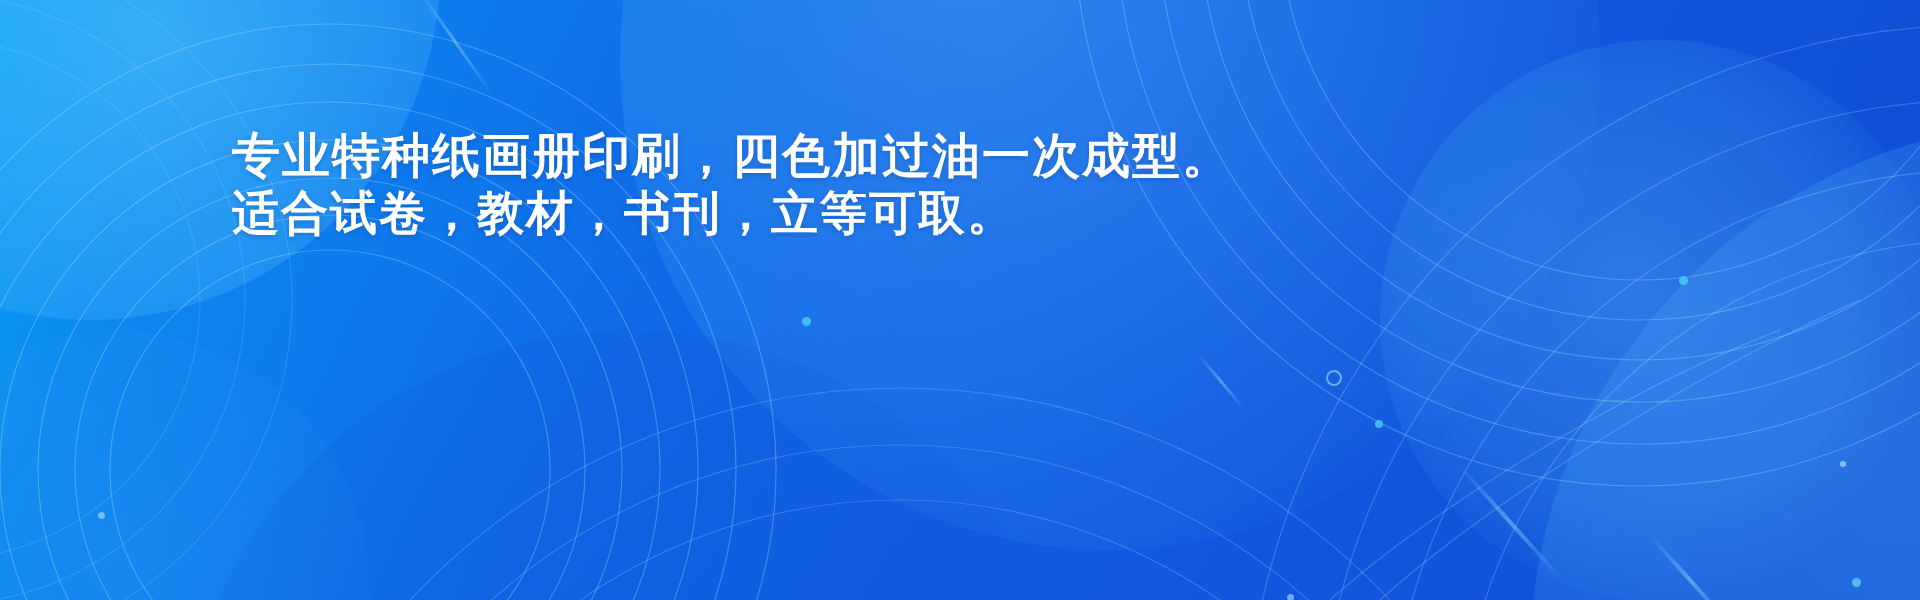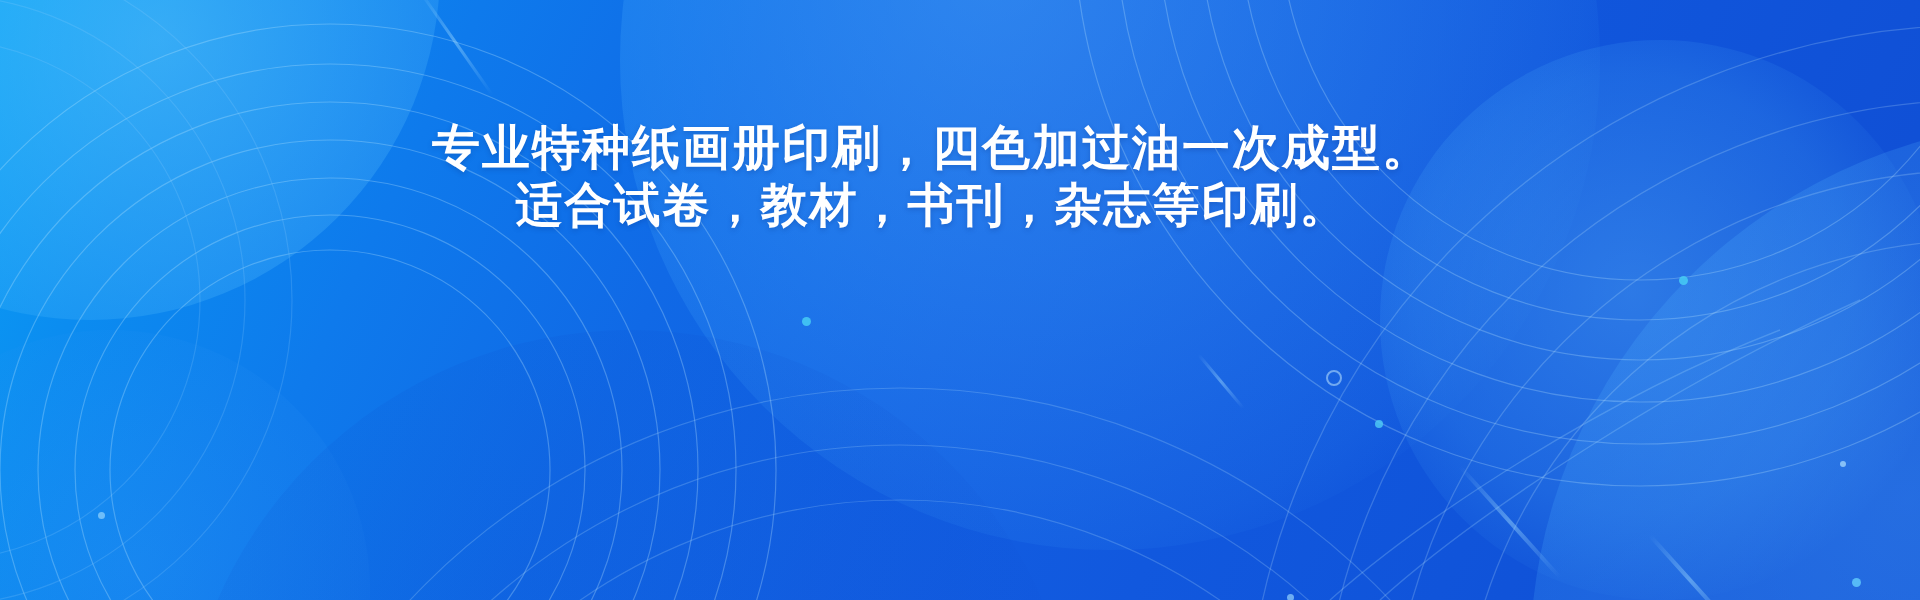--- a/index.html
+++ b/index.html
@@ -103,23 +103,22 @@
         rgba(160,220,255,0.45) 50%,
         rgba(150,215,255,0.0) 100%);
     border-radius: 4px;
     pointer-events: none;
   }
 
   
   #copy {
     position: absolute;
     left: 232px;
-    top: 118px;
+    top: 126px;
     width: 1400px;
-    text-align: center;
   }
   .line {
     color: #ffffff;
     font-family: "DejaVu Serif", "Liberation Serif", serif;
     font-weight: 700;
     font-size: 47px;
     line-height: 58px;
     letter-spacing: 2px;
     white-space: nowrap;
     text-shadow: 0 2px 5px rgba(10,50,130,0.28);
@@ -189,16 +188,16 @@
   <div class="dot" style="left:98px; top:512px; width:7px; height:7px; background:rgba(170,225,255,0.60);"></div>
   <div class="dot-ring" style="left:1326px; top:370px; width:12px; height:12px;"></div>
 
   <div class="streak" style="left:390px; top:40px; width:130px; height:3px; transform:rotate(55deg);"></div>
   <div class="streak" style="left:1435px; top:520px; width:150px; height:4px; transform:rotate(48deg);"></div>
   <div class="streak" style="left:1630px; top:578px; width:120px; height:4px; transform:rotate(48deg);"></div>
   <div class="streak" style="left:1186px; top:380px; width:70px; height:3px; transform:rotate(50deg);"></div>
 
   <div id="copy">
     <div class="line line-1">专业特种纸画册印刷，四色加过油一次成型。</div>
-    <div class="line line-3">适合试卷，教材，书刊，杂志等印刷。</div>
+    <div class="line line-3">适合试卷，教材，书刊，立等可取。</div>
   </div>
 
 </div>
 
 </body></html>

